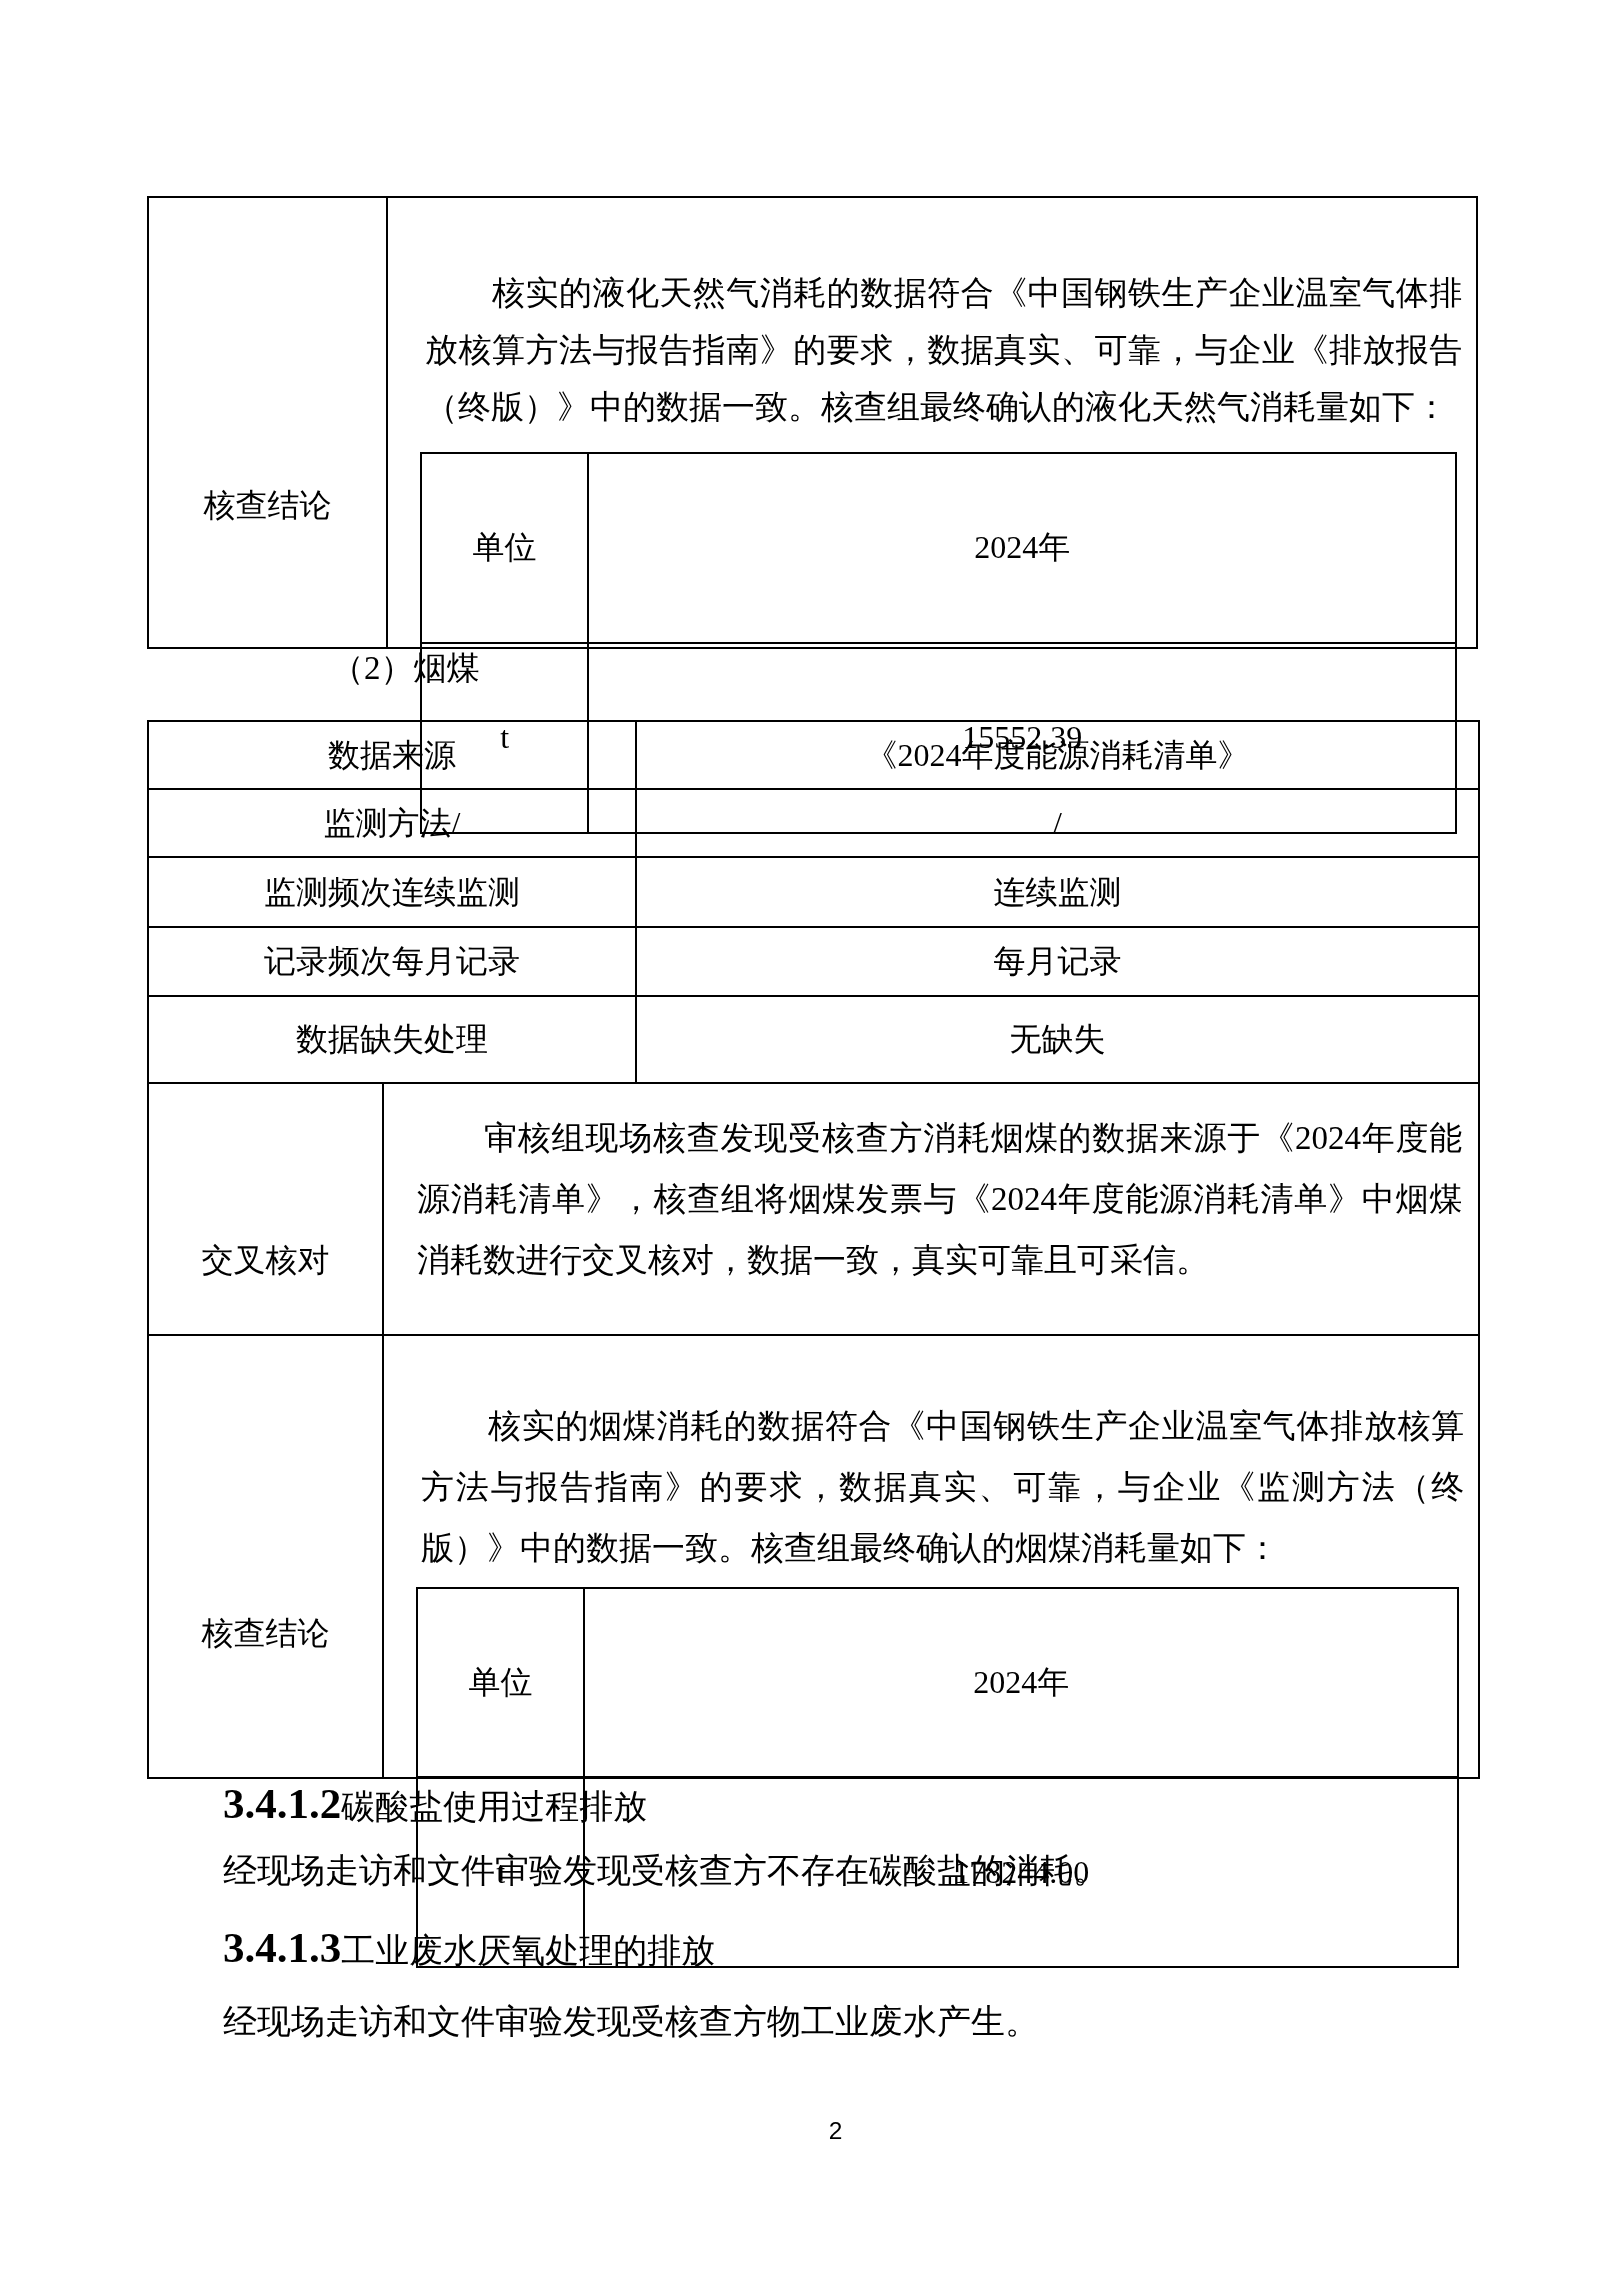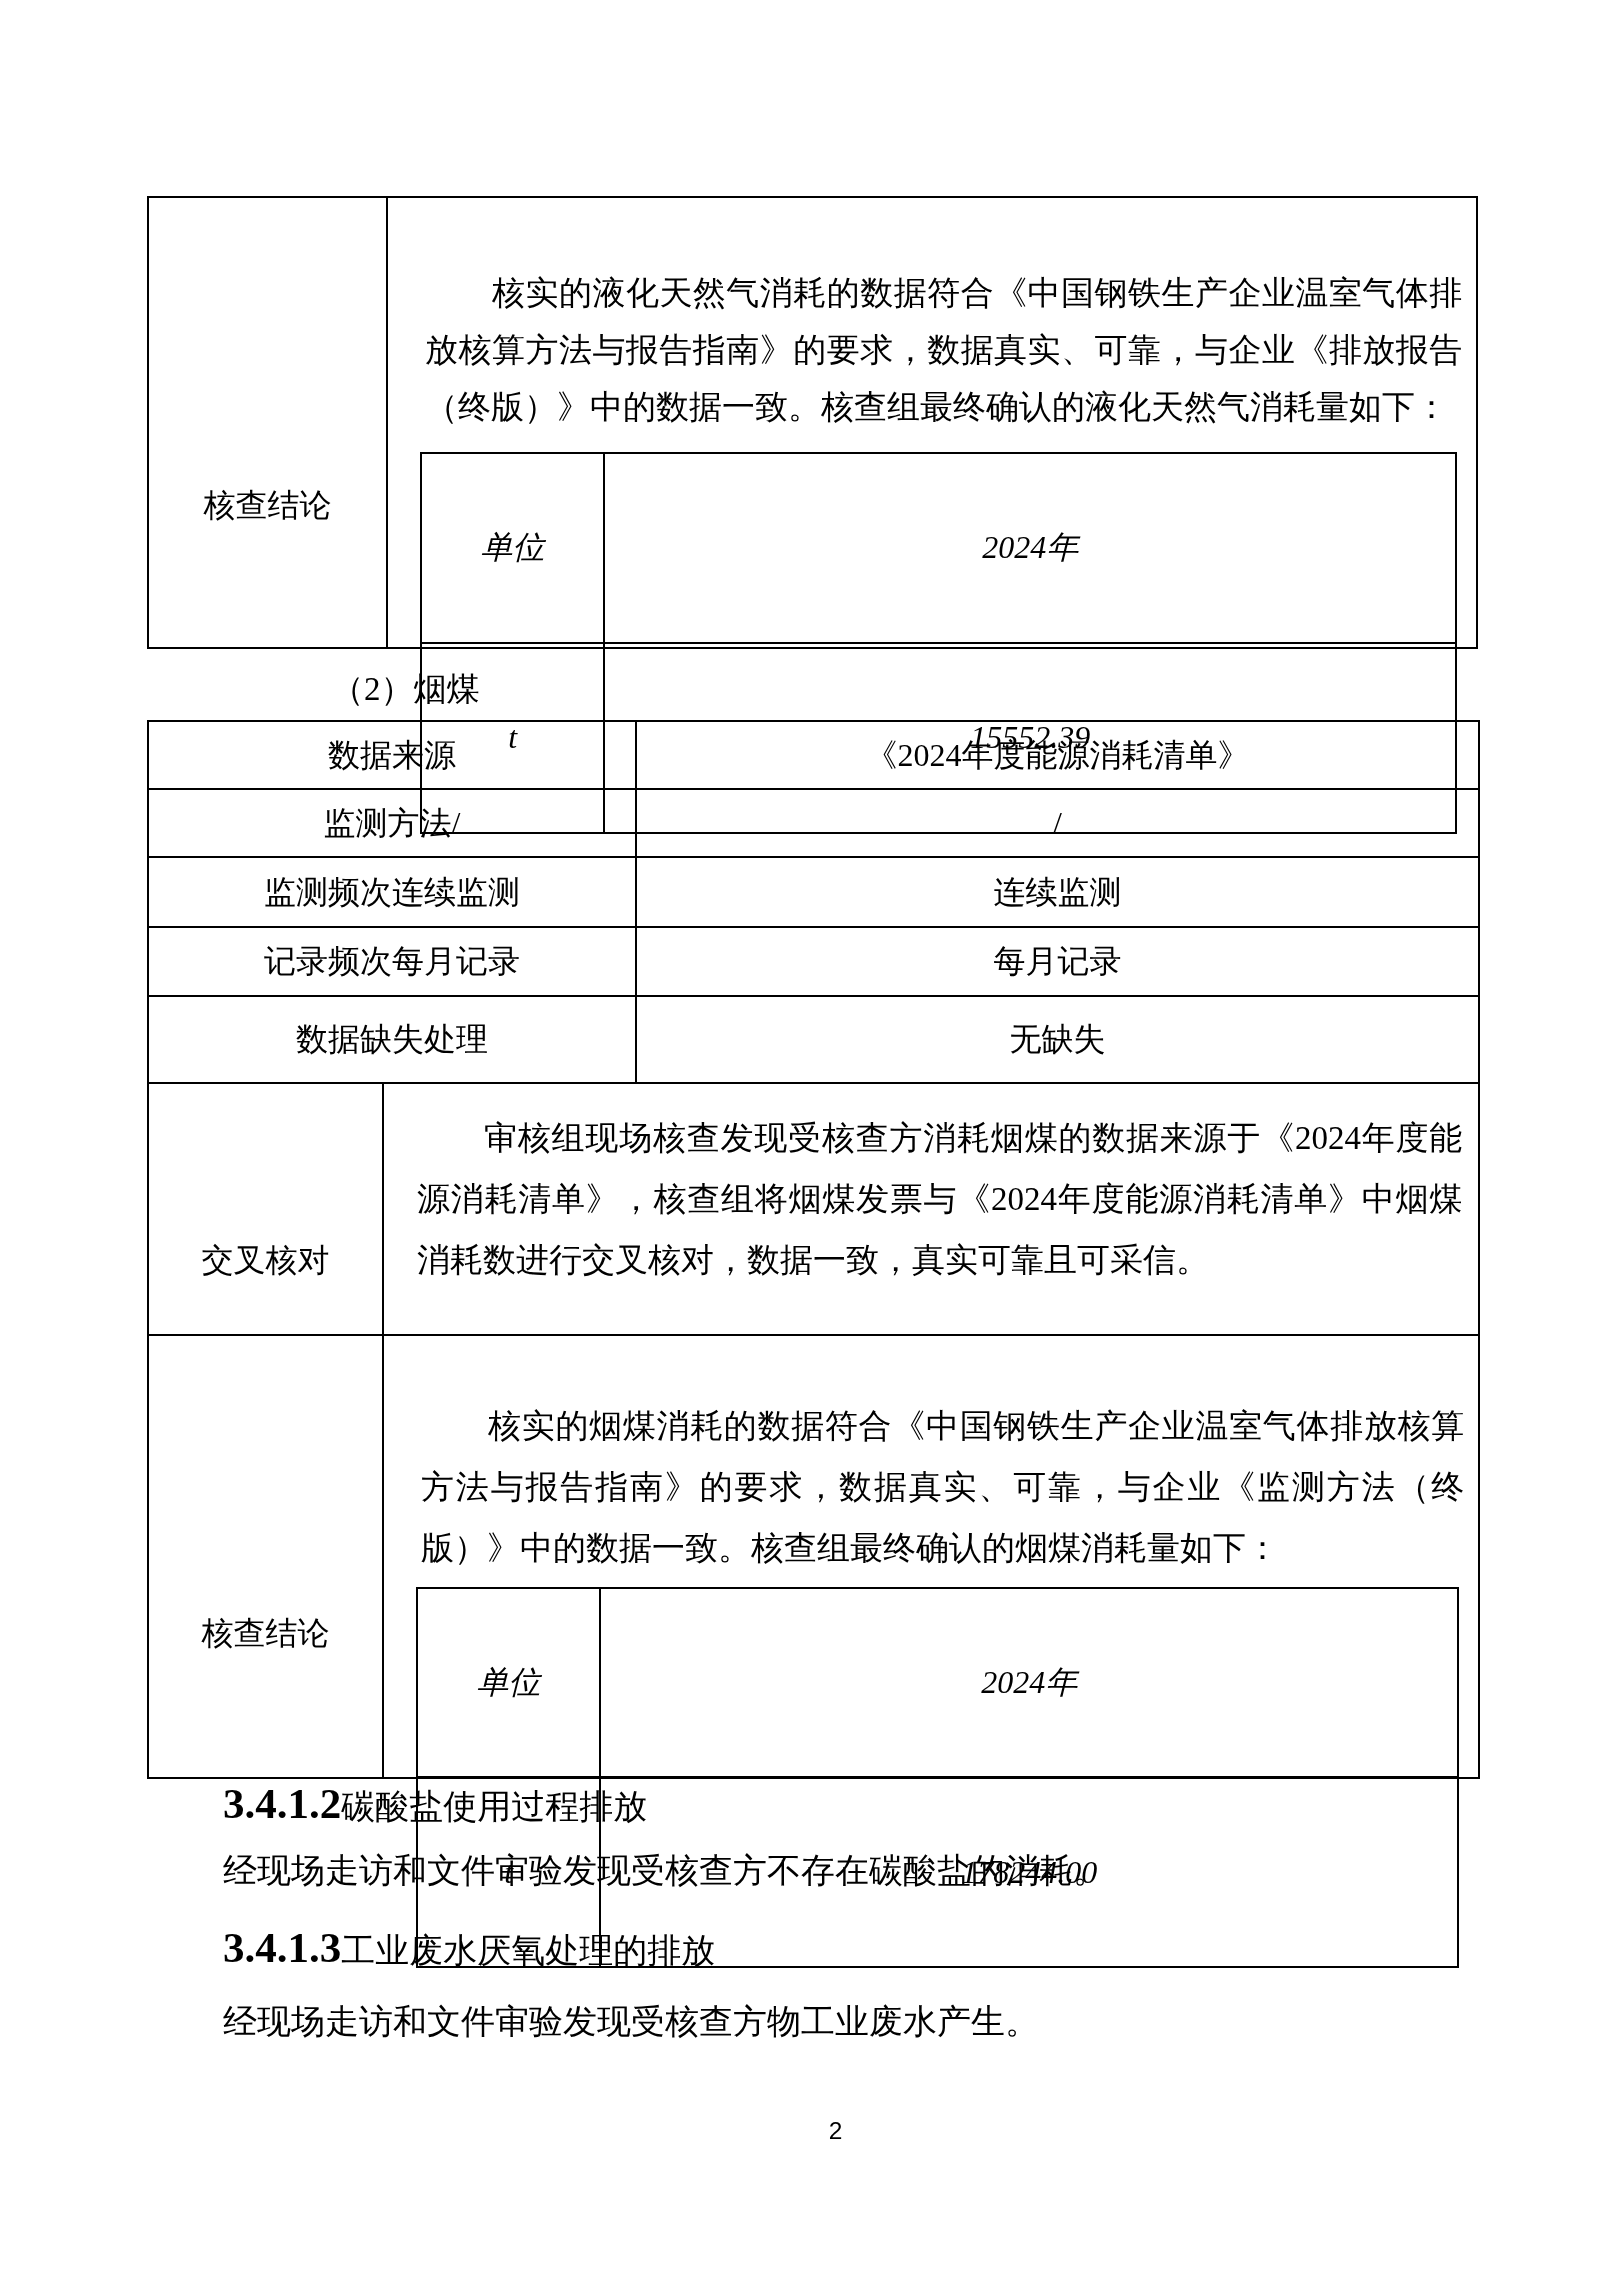--- a/index.html
+++ b/index.html
@@ -25,26 +25,26 @@
 
   .para{
     margin:0;font-size:33px;line-height:57px;
     text-align:justify;text-indent:67px;
   }
   .para2{line-height:61px;}
 
   .inner-table{margin:15.7px 0 0 -4.9px;width:875px;}
   .inner-table td{
     border:2px solid #000;height:63px;text-align:center;
-    vertical-align:middle;font-size:32px;padding:8px;font-style:italic;
+    vertical-align:middle;font-size:32px;padding:0;
   }
   .unit-col{width:165px;}
 
   
-  .sub-heading{position:absolute;left:331px;top:670px;font-size:33px;line-height:39px;}
+  .sub-heading{position:absolute;left:331px;top:649px;font-size:33px;line-height:39px;}
 
   
   .t2-wrap{position:absolute;left:147px;top:720px;width:1331px;height:1056px;border-radius:22px;}
   .t2-wrap table{width:100%;height:100%;}
   .t2-lbl{
     text-align:center;vertical-align:middle;font-size:32px;line-height:39px;
   }
   .t2-val{
     text-align:center;vertical-align:middle;font-size:32px;line-height:39px;
   }

